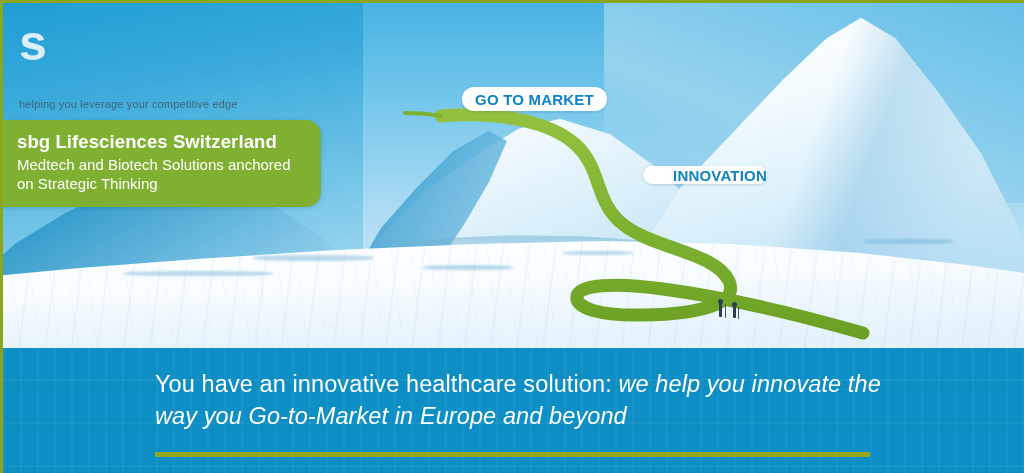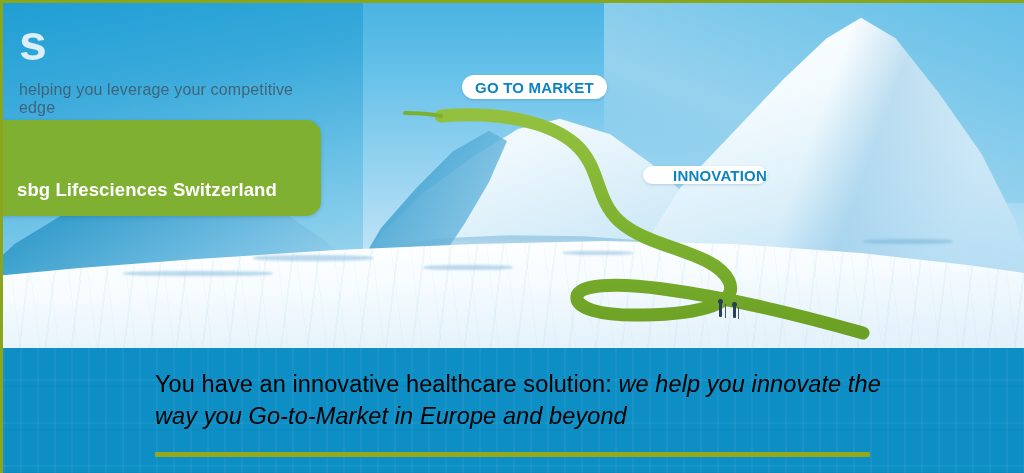--- a/index.html
+++ b/index.html
@@ -108,21 +108,21 @@
     color:#0c84c4;
     font-size:15px;
     font-weight:600;
     letter-spacing:.2px;
     display:flex;
     align-items:center;
     justify-content:center;
     box-shadow:0 1px 3px rgba(0,60,100,.18);
     white-space:nowrap;
   }
-  .pill-gtm{left:459px;top:72px;width:145px;height:24px;}
+  .pill-gtm{left:459px;top:84px;width:145px;height:24px;}
   .pill-inn{left:640px;top:163px;width:124px;height:18px;justify-content:flex-end;}
 
   
   .logo{position:absolute;left:16px;top:16px;width:300px;}
   .logo-row{display:flex;align-items:baseline;}
   .logo-mark{
     font-size:50px;
     font-weight:700;
     line-height:.96;
     letter-spacing:-1px;
@@ -131,23 +131,23 @@
   .logo-bg{color:#77b82a;}
   .logo-word{
     color:#e8f4fb;
     font-size:25px;
     font-weight:400;
     letter-spacing:.2px;
     margin-left:9px;
     opacity:.92;
   }
   .logo-tag{
-    margin-top:14px;
+    margin-top:31px;
     color:#3e5f72;
-    font-size:16px;
+    font-size:11px;
     letter-spacing:.15px;
     opacity:.92;
   }
 
   
   .callout{
     position:absolute;
     left:-8px;
     top:117px;
     width:326px;
@@ -158,21 +158,20 @@
     border-bottom-right-radius:15px;
     color:#ffffff;
     box-shadow:0 1px 4px rgba(0,50,80,.18);
   }
   .callout-title{
     font-size:18.5px;
     font-weight:700;
     letter-spacing:.1px;
     line-height:1.2;
     margin-bottom:2px;
-    margin-top:48px;
   }
   .callout-sub{
     font-size:15px;
     font-weight:400;
     line-height:1.28;
   }
 
   
   .band{
     position:absolute;
@@ -188,21 +187,21 @@
         rgba(255,255,255,0) 2px 17px),
       repeating-linear-gradient(0deg,
         rgba(0,0,0,.045) 0 1px,
         rgba(0,0,0,0) 1px 6px,
         rgba(255,255,255,.05) 6px 8px,
         rgba(0,0,0,0) 8px 43px);
     opacity:.9;
   }
   .band-inner{position:absolute;left:152px;top:20px;right:110px;}
   .headline{
-    color:#000000;
+    color:#ffffff;
     font-size:23.5px;
     line-height:1.38;
     letter-spacing:.1px;
     margin:0;
     font-weight:400;
   }
   .headline .em{font-style:italic;}
   .rule{
     margin-top:19px;
     height:5px;
@@ -270,20 +269,21 @@
 
     <div class="logo">
       <div class="logo-row">
         <span class="logo-mark logo-s">s</span>
       </div>
       <div class="logo-tag">helping you leverage your competitive edge</div>
     </div>
 
     <div class="callout">
       <div class="callout-title">sbg Lifesciences Switzerland</div>
+      <div class="callout-sub">Medtech and Biotech Solutions anchored on Strategic Thinking</div>
     </div>
   </div>
 
   <div class="band">
     <div class="band-tex"></div>
     <div class="band-inner">
       <p class="headline"><span>You have an innovative healthcare solution: </span><span class="em">we help you innovate the way you Go-to-Market in Europe and beyond</span></p>
       <div class="rule"></div>
     </div>
   </div>

